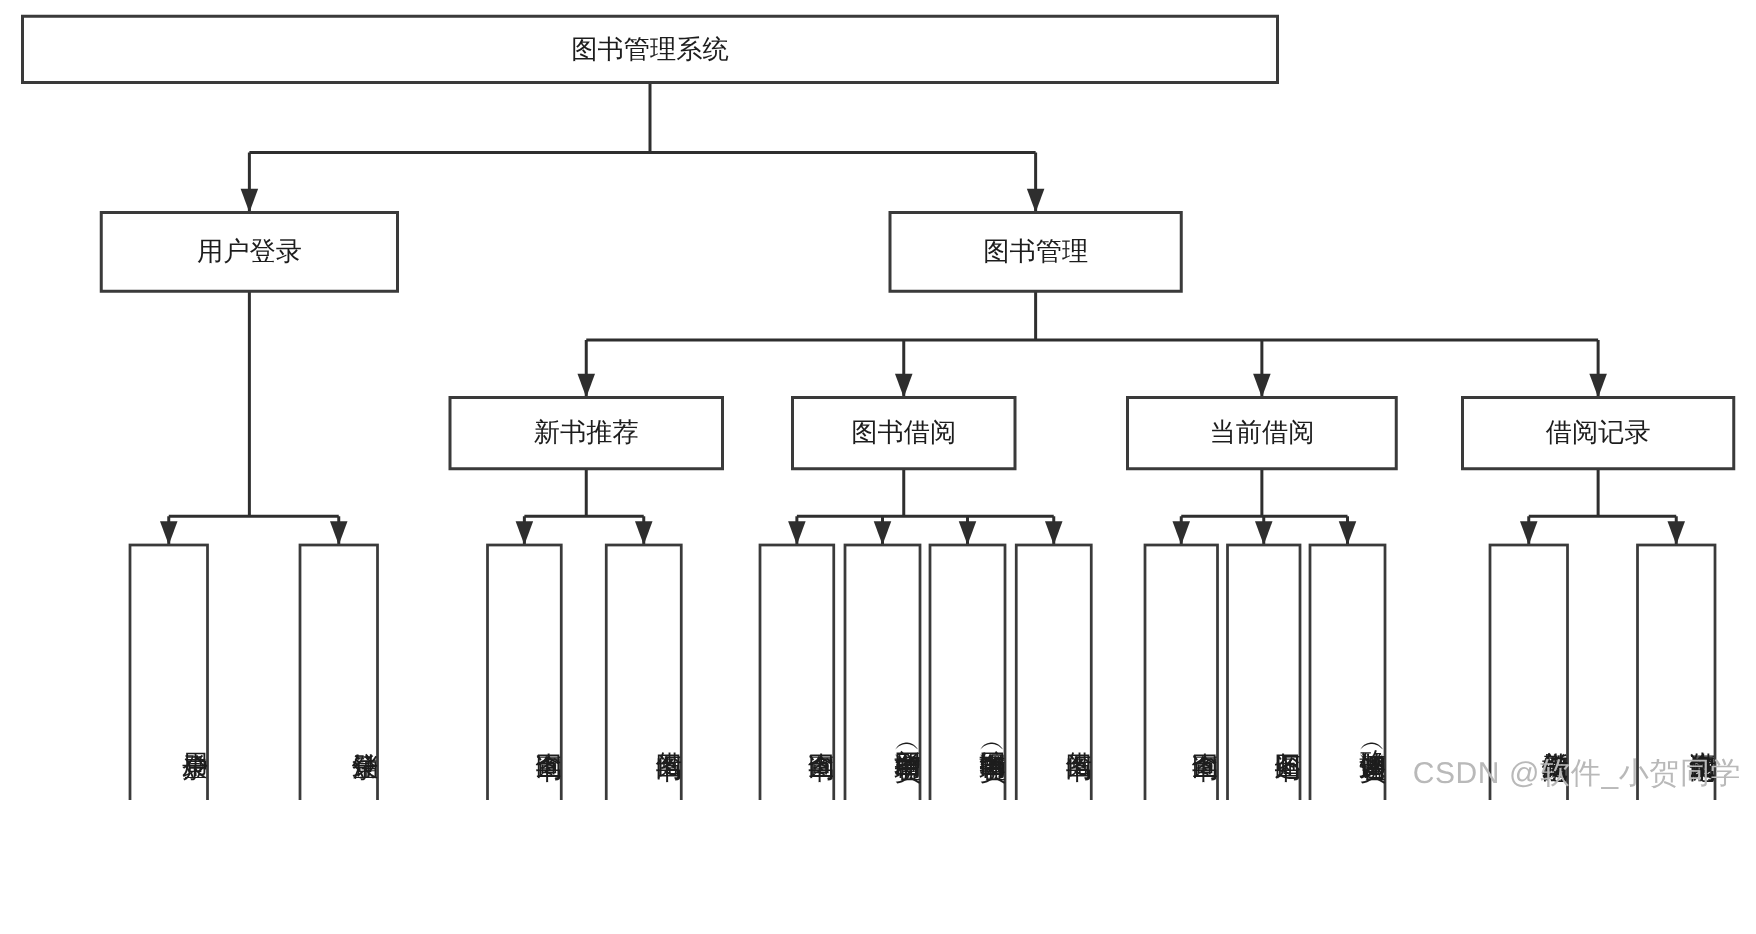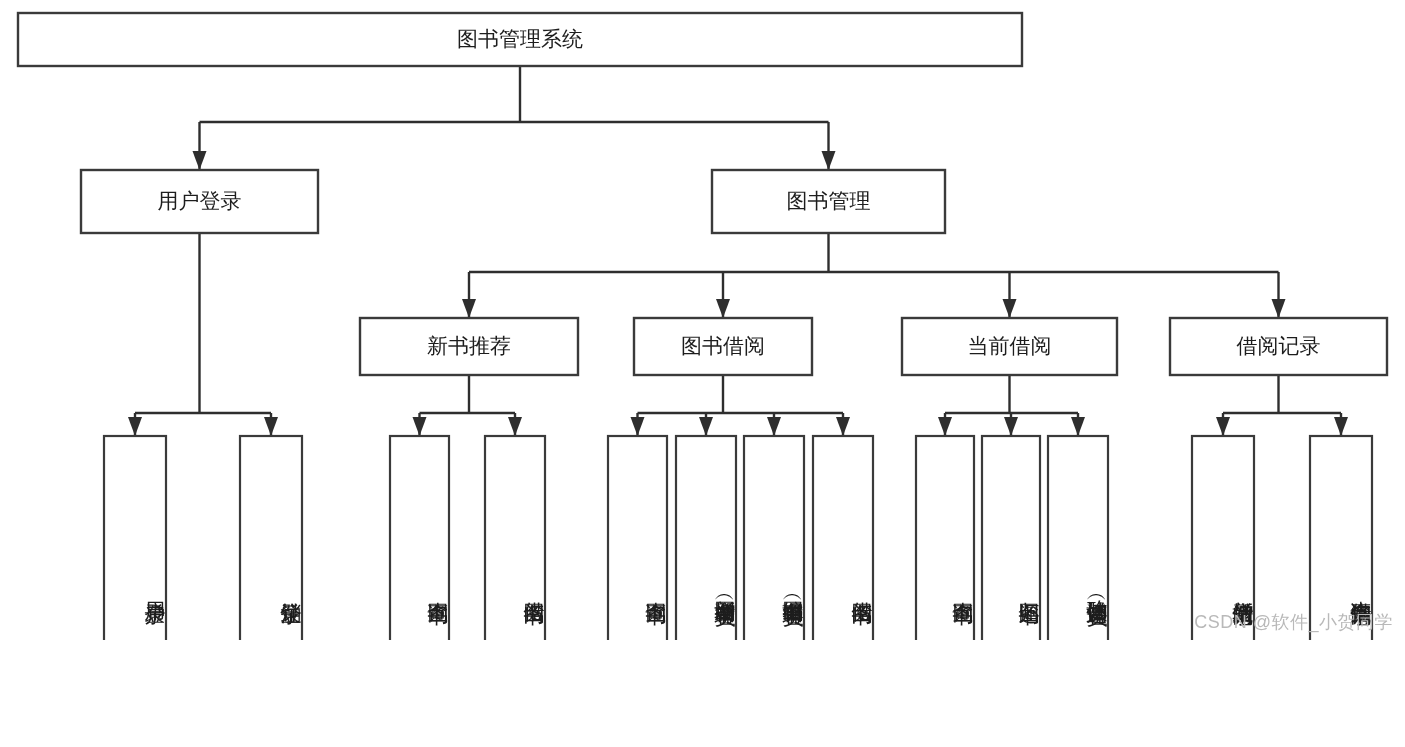--- a/index.html
+++ b/index.html
@@ -65,21 +65,21 @@
     align-items: flex-start;
     justify-content: center;
     white-space: nowrap;
     pointer-events: none;
   }
   .watermark {
     position: absolute;
     right: 12px;
     bottom: 6px;
     font-family: "Liberation Sans", "DejaVu Sans", sans-serif;
-    font-size: 18px;
+    font-size: 24px;
     color: #b9b9b9;
     letter-spacing: 0.5px;
     white-space: nowrap;
   }
 </style>
 </head>
 <body>
 
 <div id="diagram-root">
 

